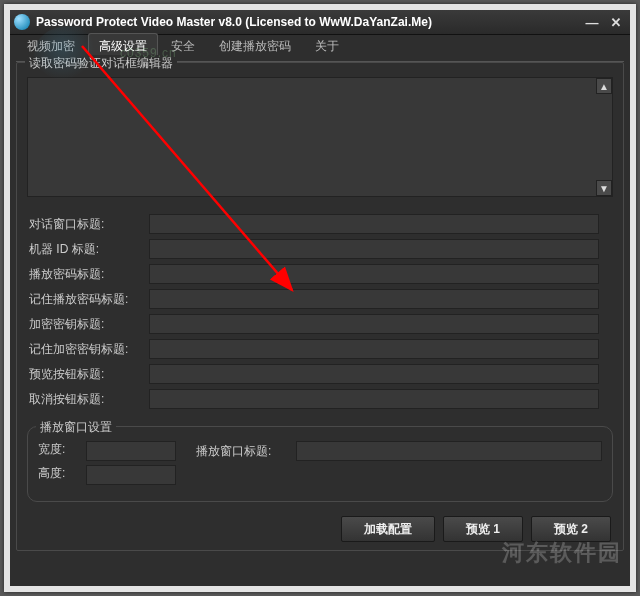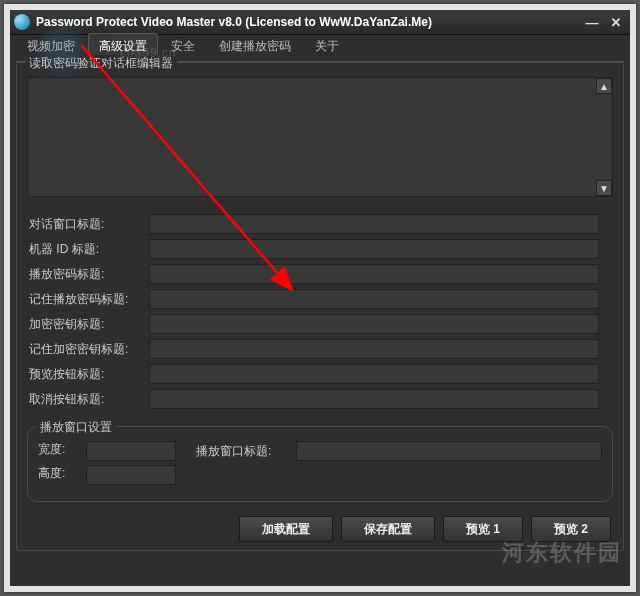--- a/index.html
+++ b/index.html
@@ -132,21 +132,20 @@
         <div class="pw-row">
           <div class="pw-left">
             <label>高度:</label>
             <input type="text" class="pw-small" value="" style="">
           </div>
         </div>
       </div>
 
       <div class="footer">
         <button class="btn">加载配置</button>
-        <button class="btn">保存配置</button>
         <button class="btn">预览 1</button>
         <button class="btn">预览 2</button>
       </div>
 
     </div>
 
   </div>
 </div>
 
 <div class="wm wm-logo"></div>

